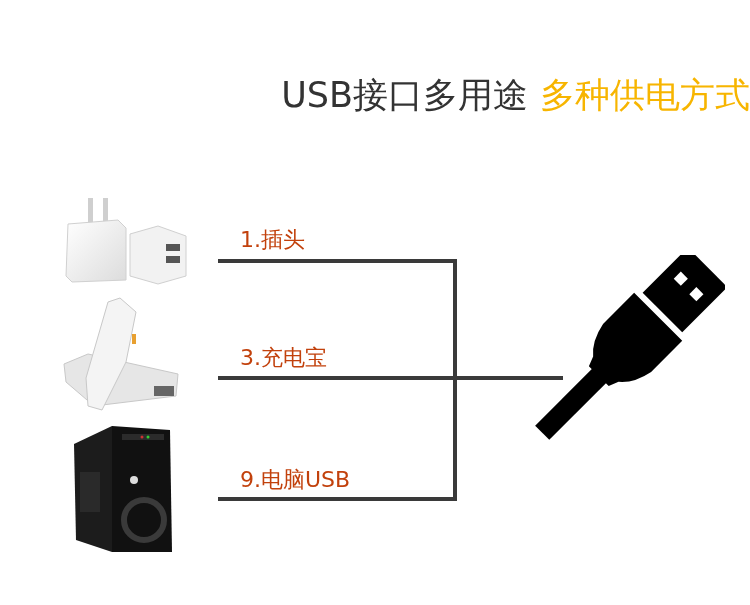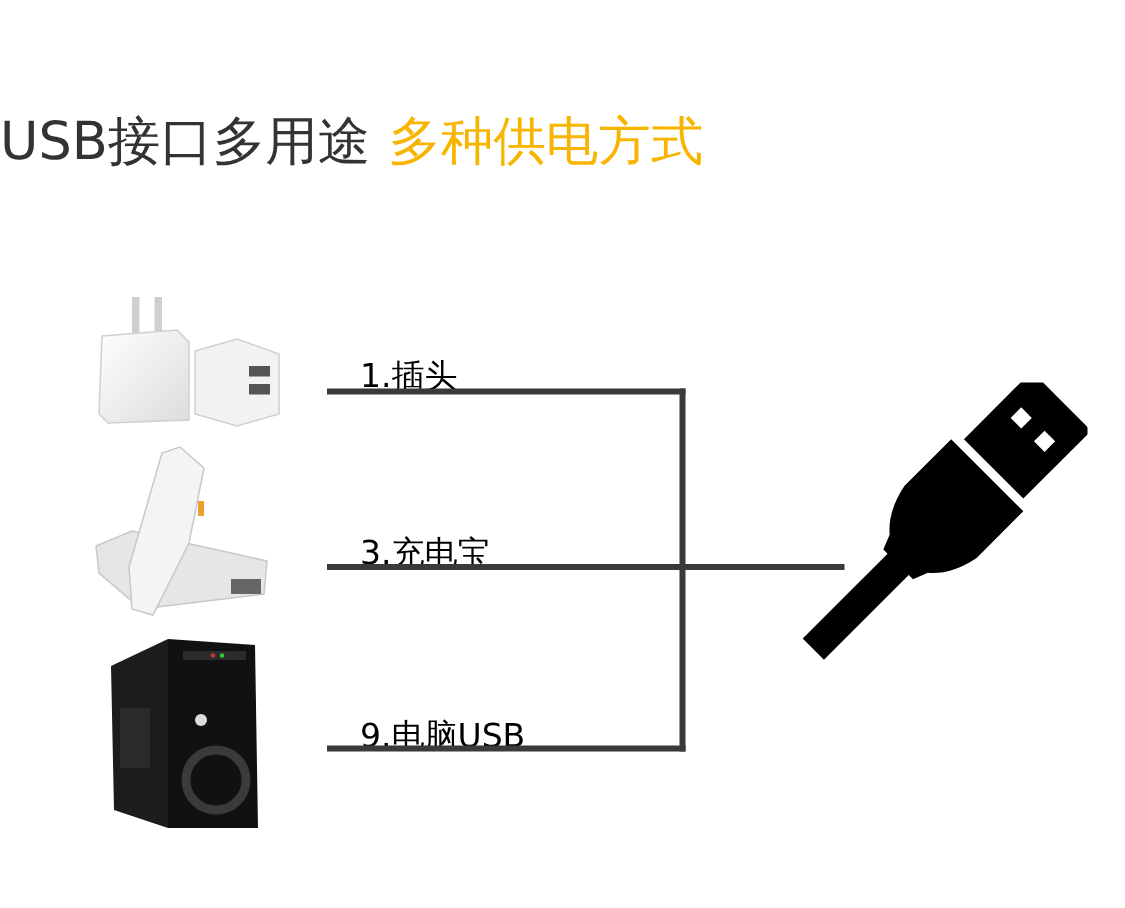--- a/index.html
+++ b/index.html
@@ -1,19 +1,19 @@
 <!DOCTYPE html>
 <html><head>
   <meta charset="utf-8">
   <style>
     html, body { margin: 0; padding: 0; background: #ffffff; }
     body { width: 750px; height: 605px; position: relative; overflow: hidden; font-family: "DejaVu Sans", "Liberation Sans", sans-serif; }
-    .title { position: absolute; left: 0; top: 70px; width: 750px; text-align: left; font-size: 35px; line-height: 50px; color: #333333; letter-spacing: 0px; white-space: nowrap; }
+    .title { position: absolute; left: 0; top: 70px; width: 750px; text-align: right; font-size: 35px; line-height: 50px; color: #333333; letter-spacing: 0px; white-space: nowrap; }
     .title .accent { color: #f7b500; margin-left: 12px; }
-    .label { position: absolute; font-size: 22px; color: #000000; line-height: 28px; white-space: nowrap; margin-top: 12px; }
+    .label { position: absolute; font-size: 22px; color: #c2410c; line-height: 28px; white-space: nowrap; }
     .line { position: absolute; background: #3a3a3a; }
     .device { position: absolute; }
   </style>
 </head>
 <body>
 
 <div class="title">
   <span>USB接口多用途</span><span class="accent">多种供电方式</span>
 </div>
 

